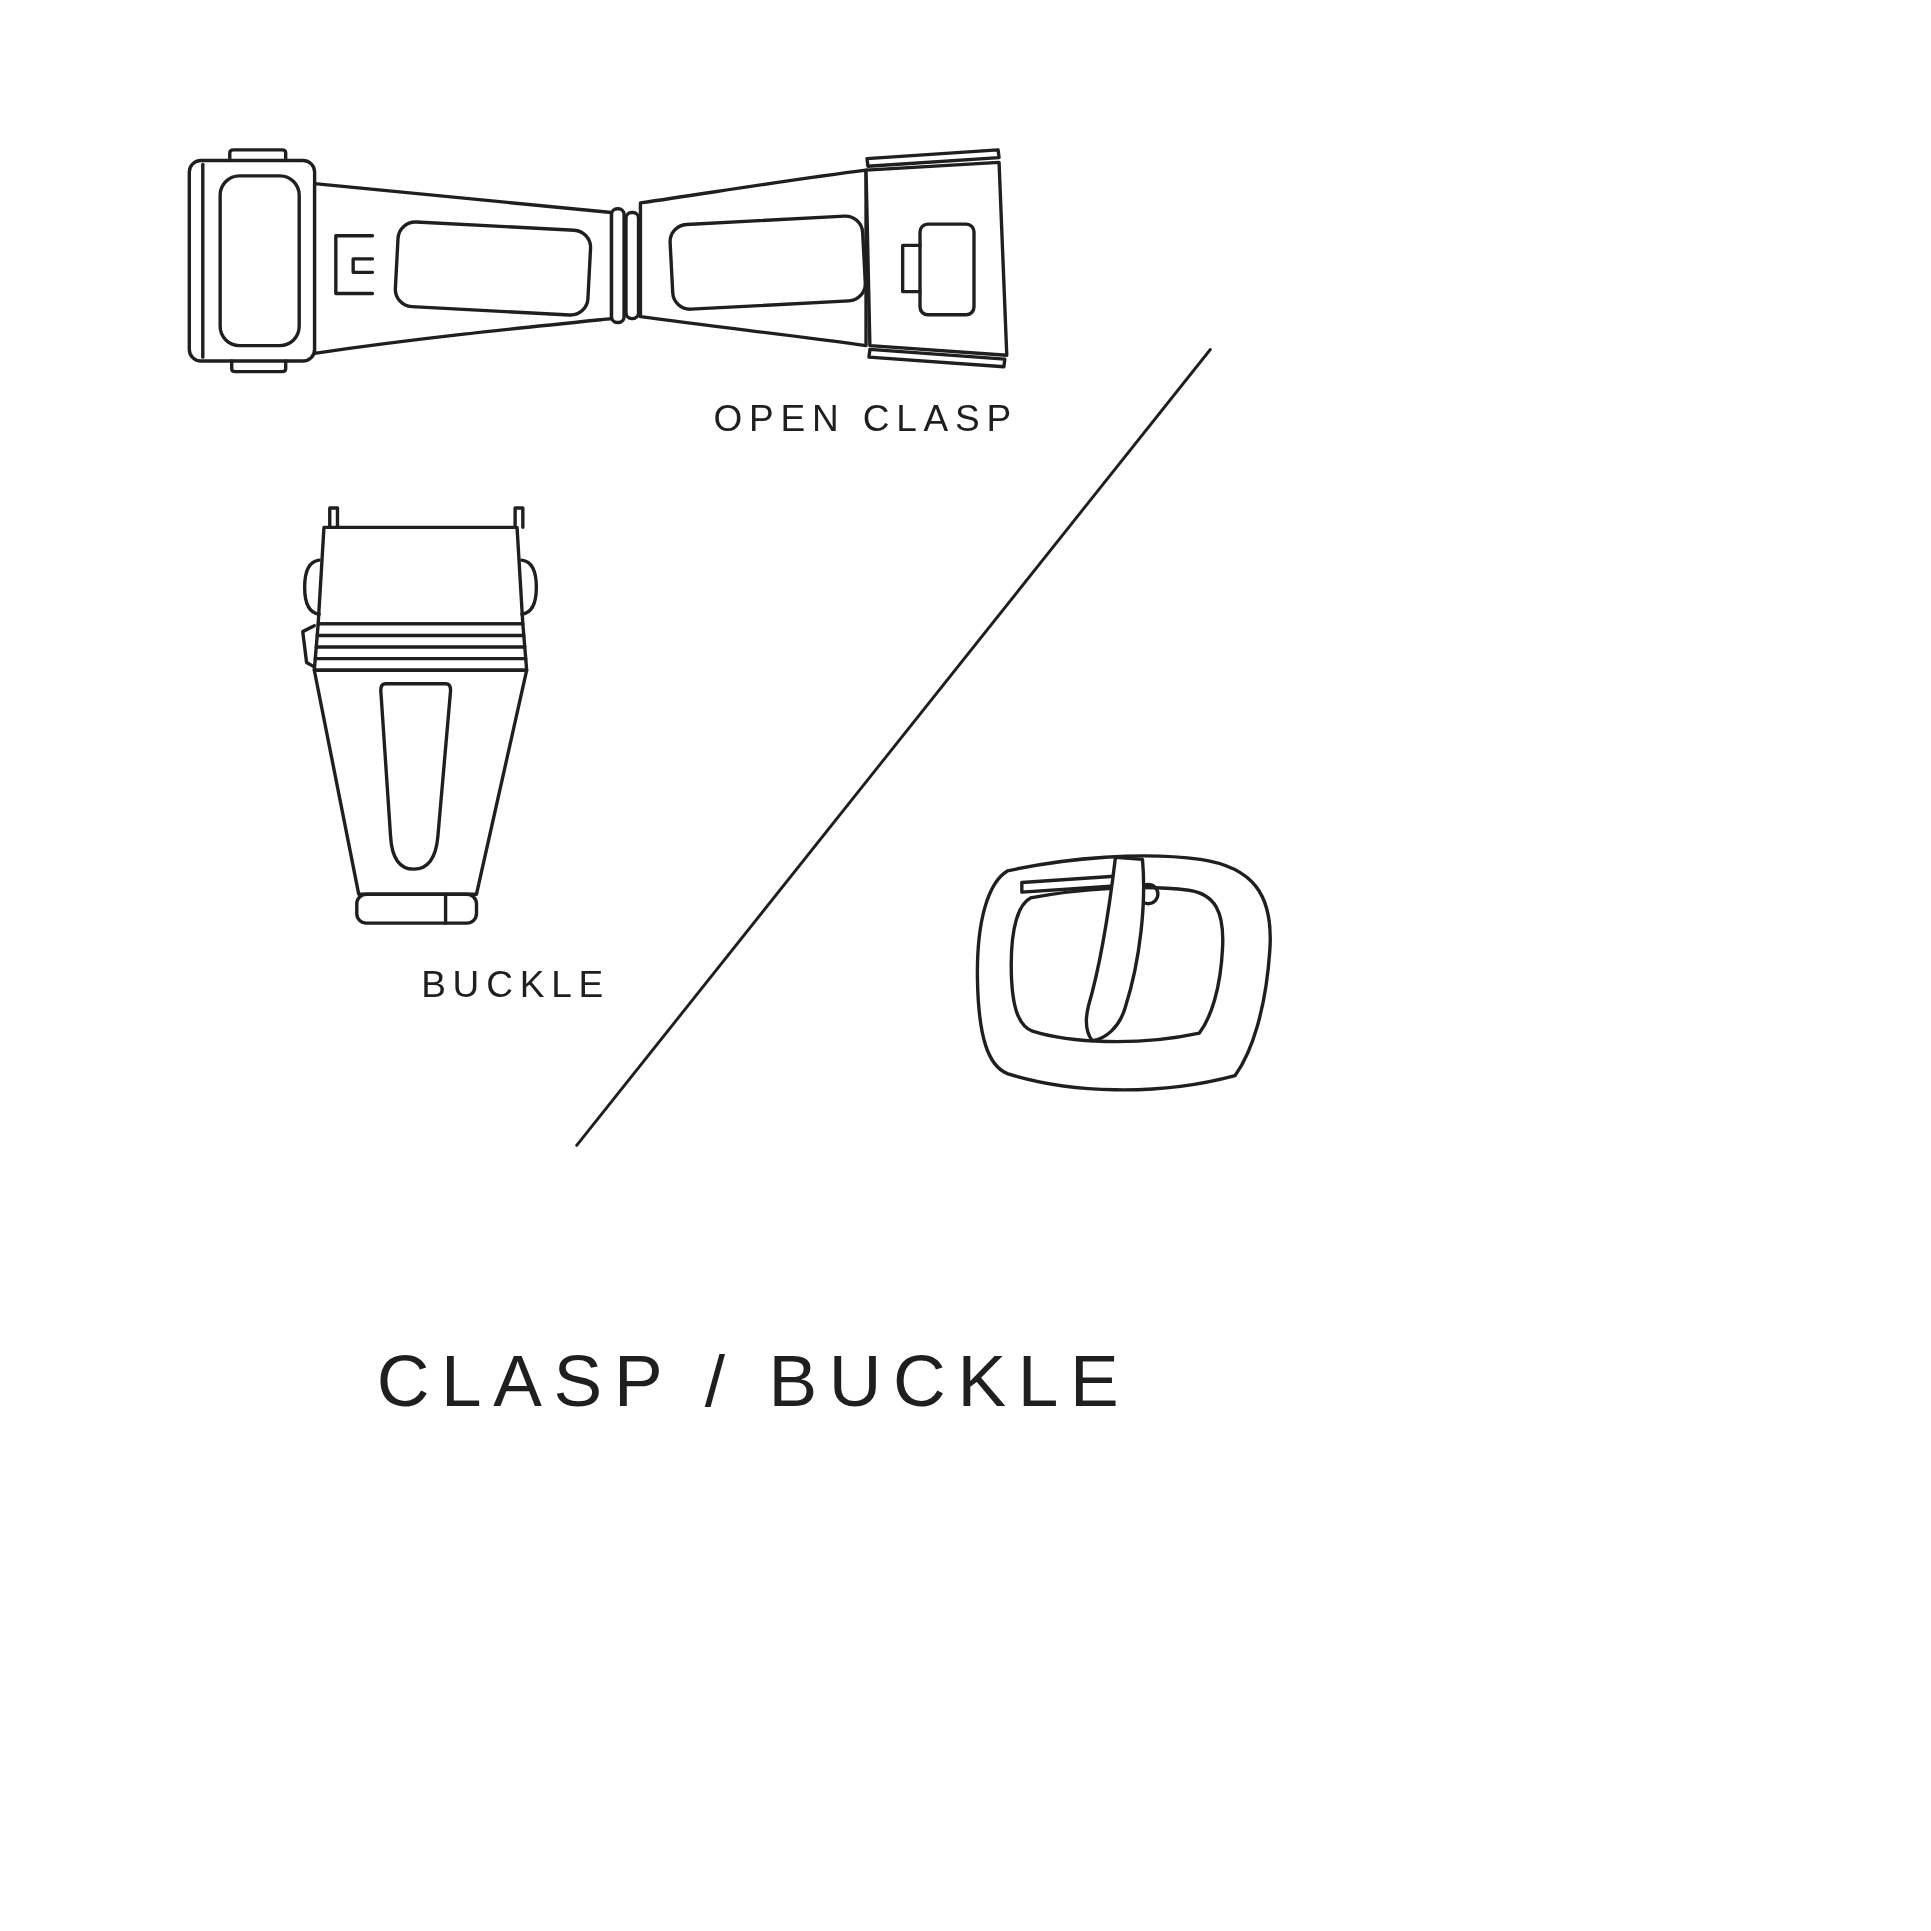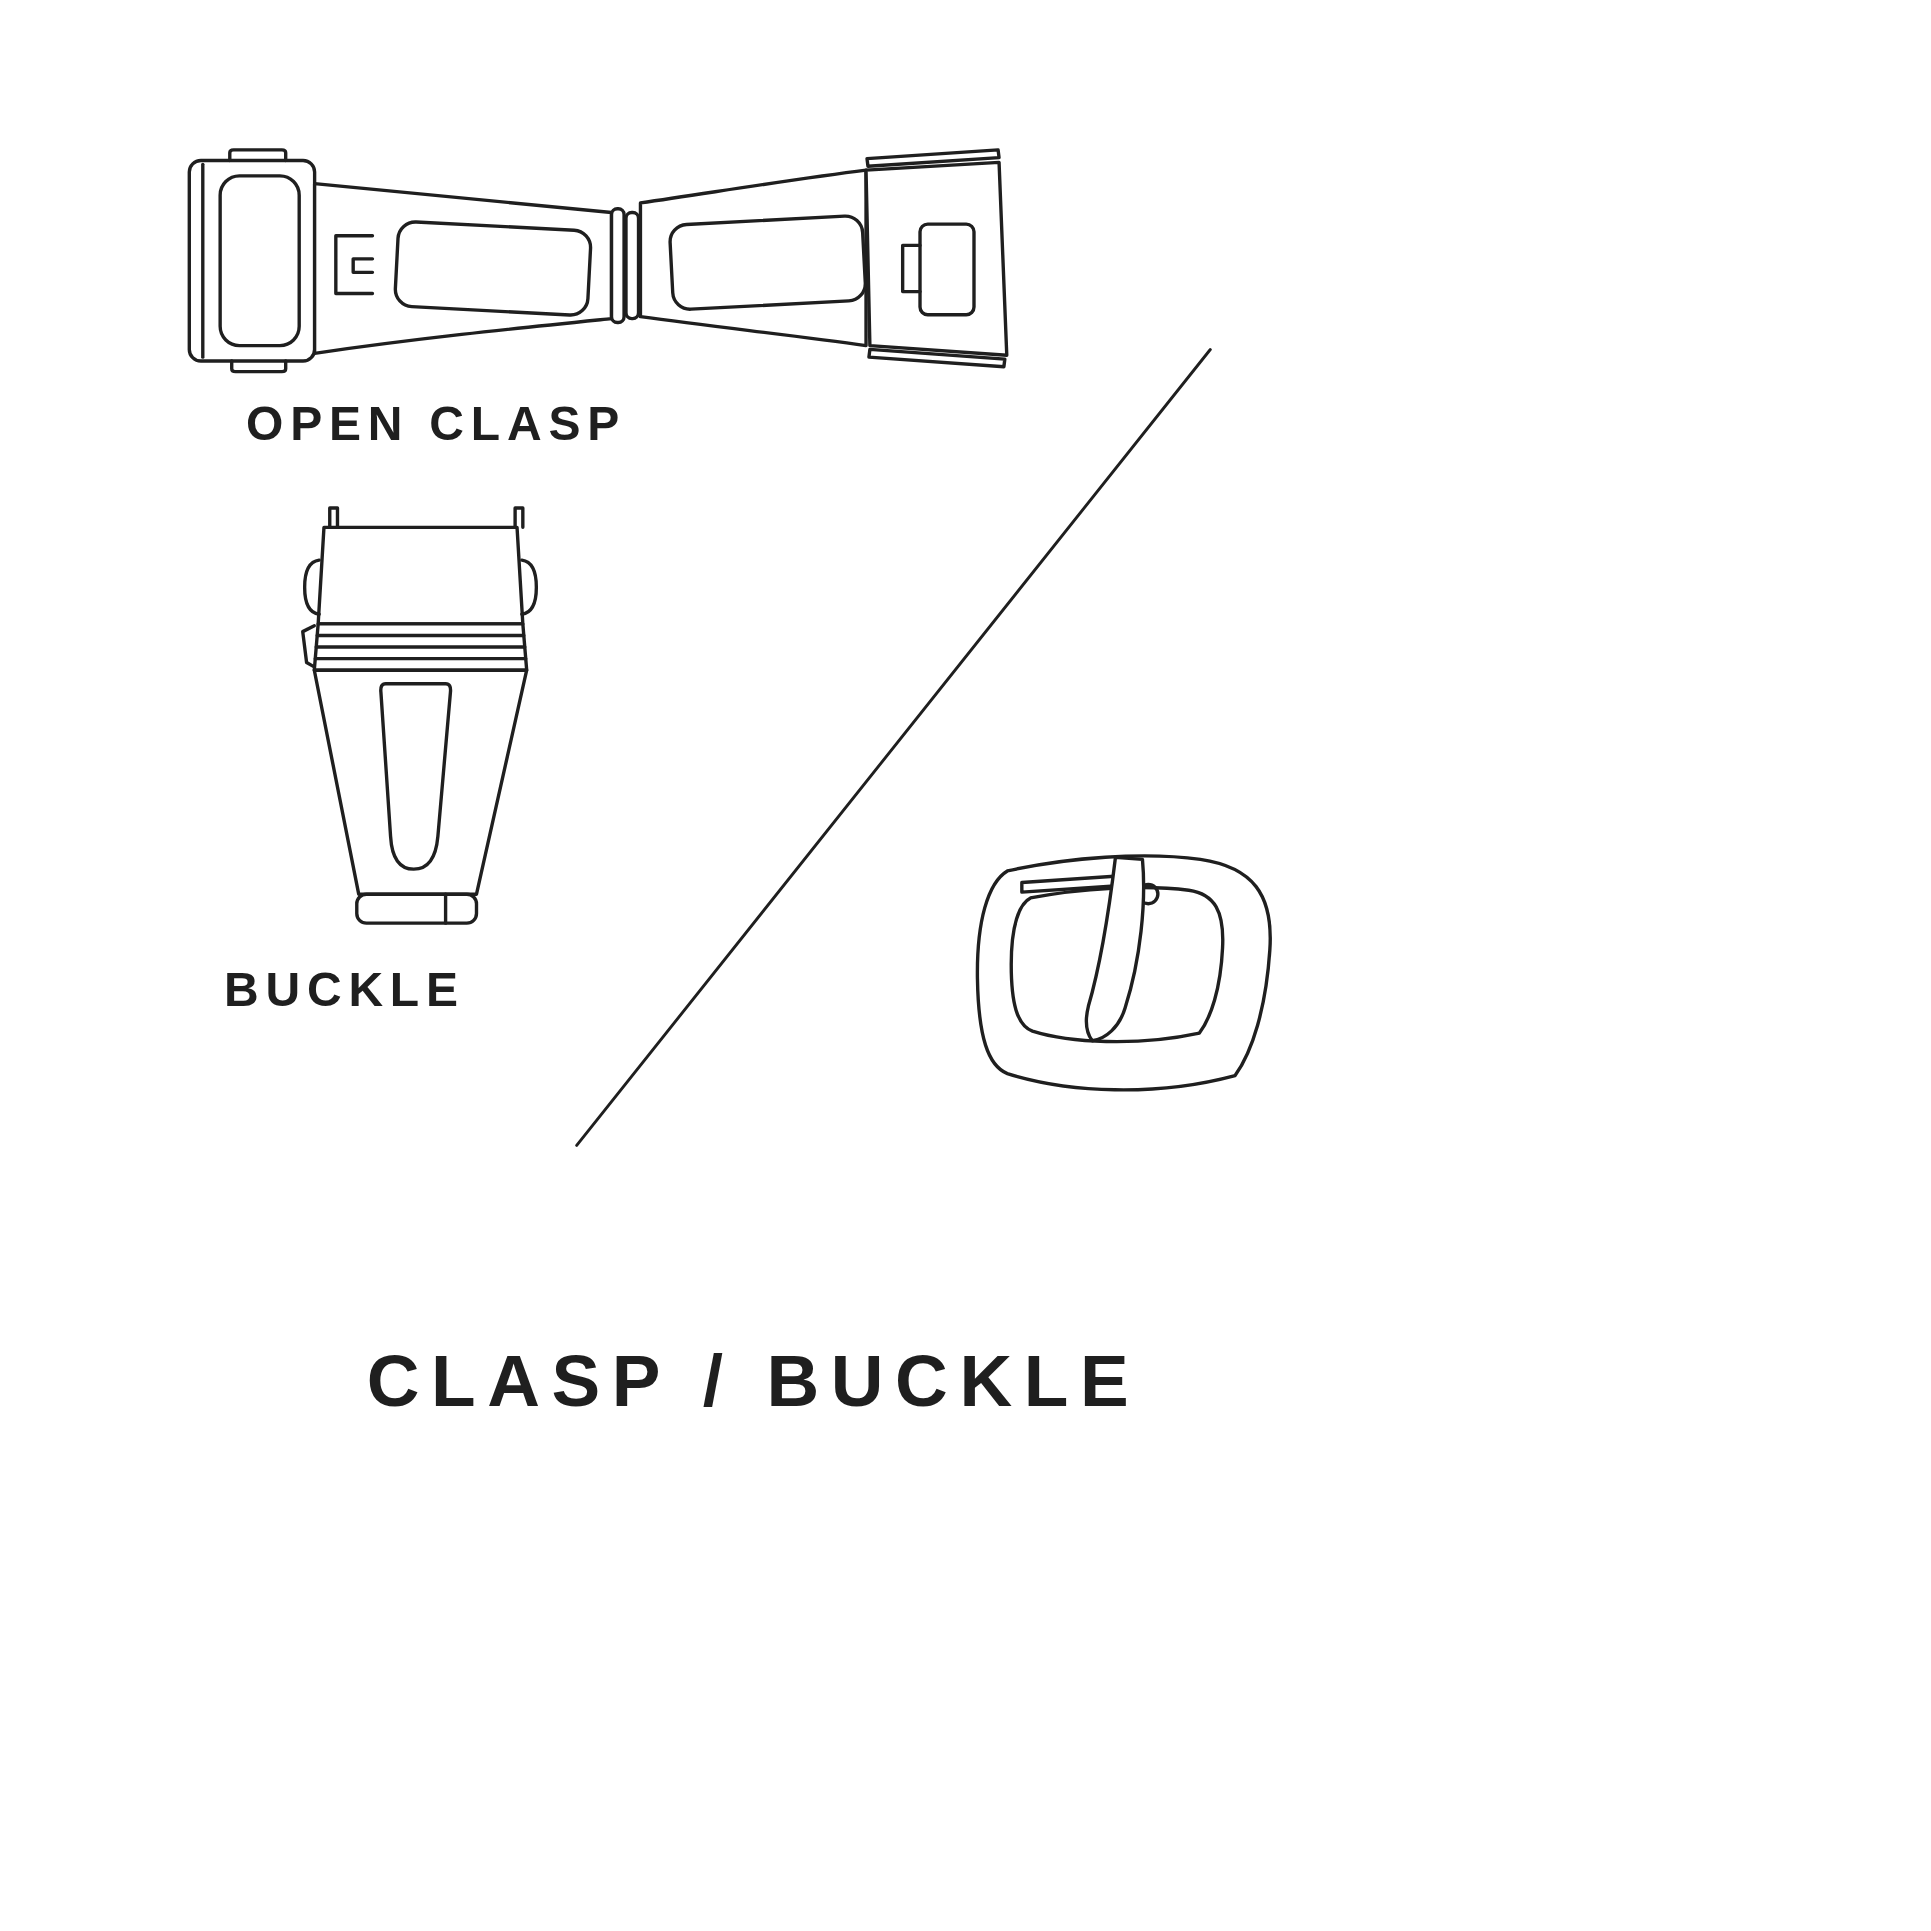--- a/index.html
+++ b/index.html
@@ -23,39 +23,39 @@
     stroke-width: 3.5;
     fill: none;
     stroke-linecap: round;
     stroke-linejoin: round;
   }
   svg.sketch .filled { fill: #ffffff; }
   svg.sketch .thin { stroke-width: 3; }
 
   .caption {
     position: absolute;
-    font-size: 48px;
+    font-size: 37px;
     letter-spacing: 6.8px;
-    font-weight: 700;
-    text-align: left;
+    font-weight: 400;
+    text-align: right;
     line-height: 1;
     color: var(--text, #1f1f1f);
     white-space: nowrap;
   }
   .open-clasp-caption { left: 246px; top: 400px; width: 772px; }
   .closed-caption    { left: 224px; top: 966px; width: 386px; }
 
   .diagram-title {
     position: absolute;
     left: 174px;
     top: 1344px;
     width: 1159px;
     margin: 0;
     font-size: 73px;
-    font-weight: 700;
+    font-weight: 400;
     letter-spacing: 11.6px;
     text-align: center;
     line-height: 1;
     color: var(--text, #1f1f1f);
     white-space: nowrap;
   }
 </style>
 </head>
 <body>
 

